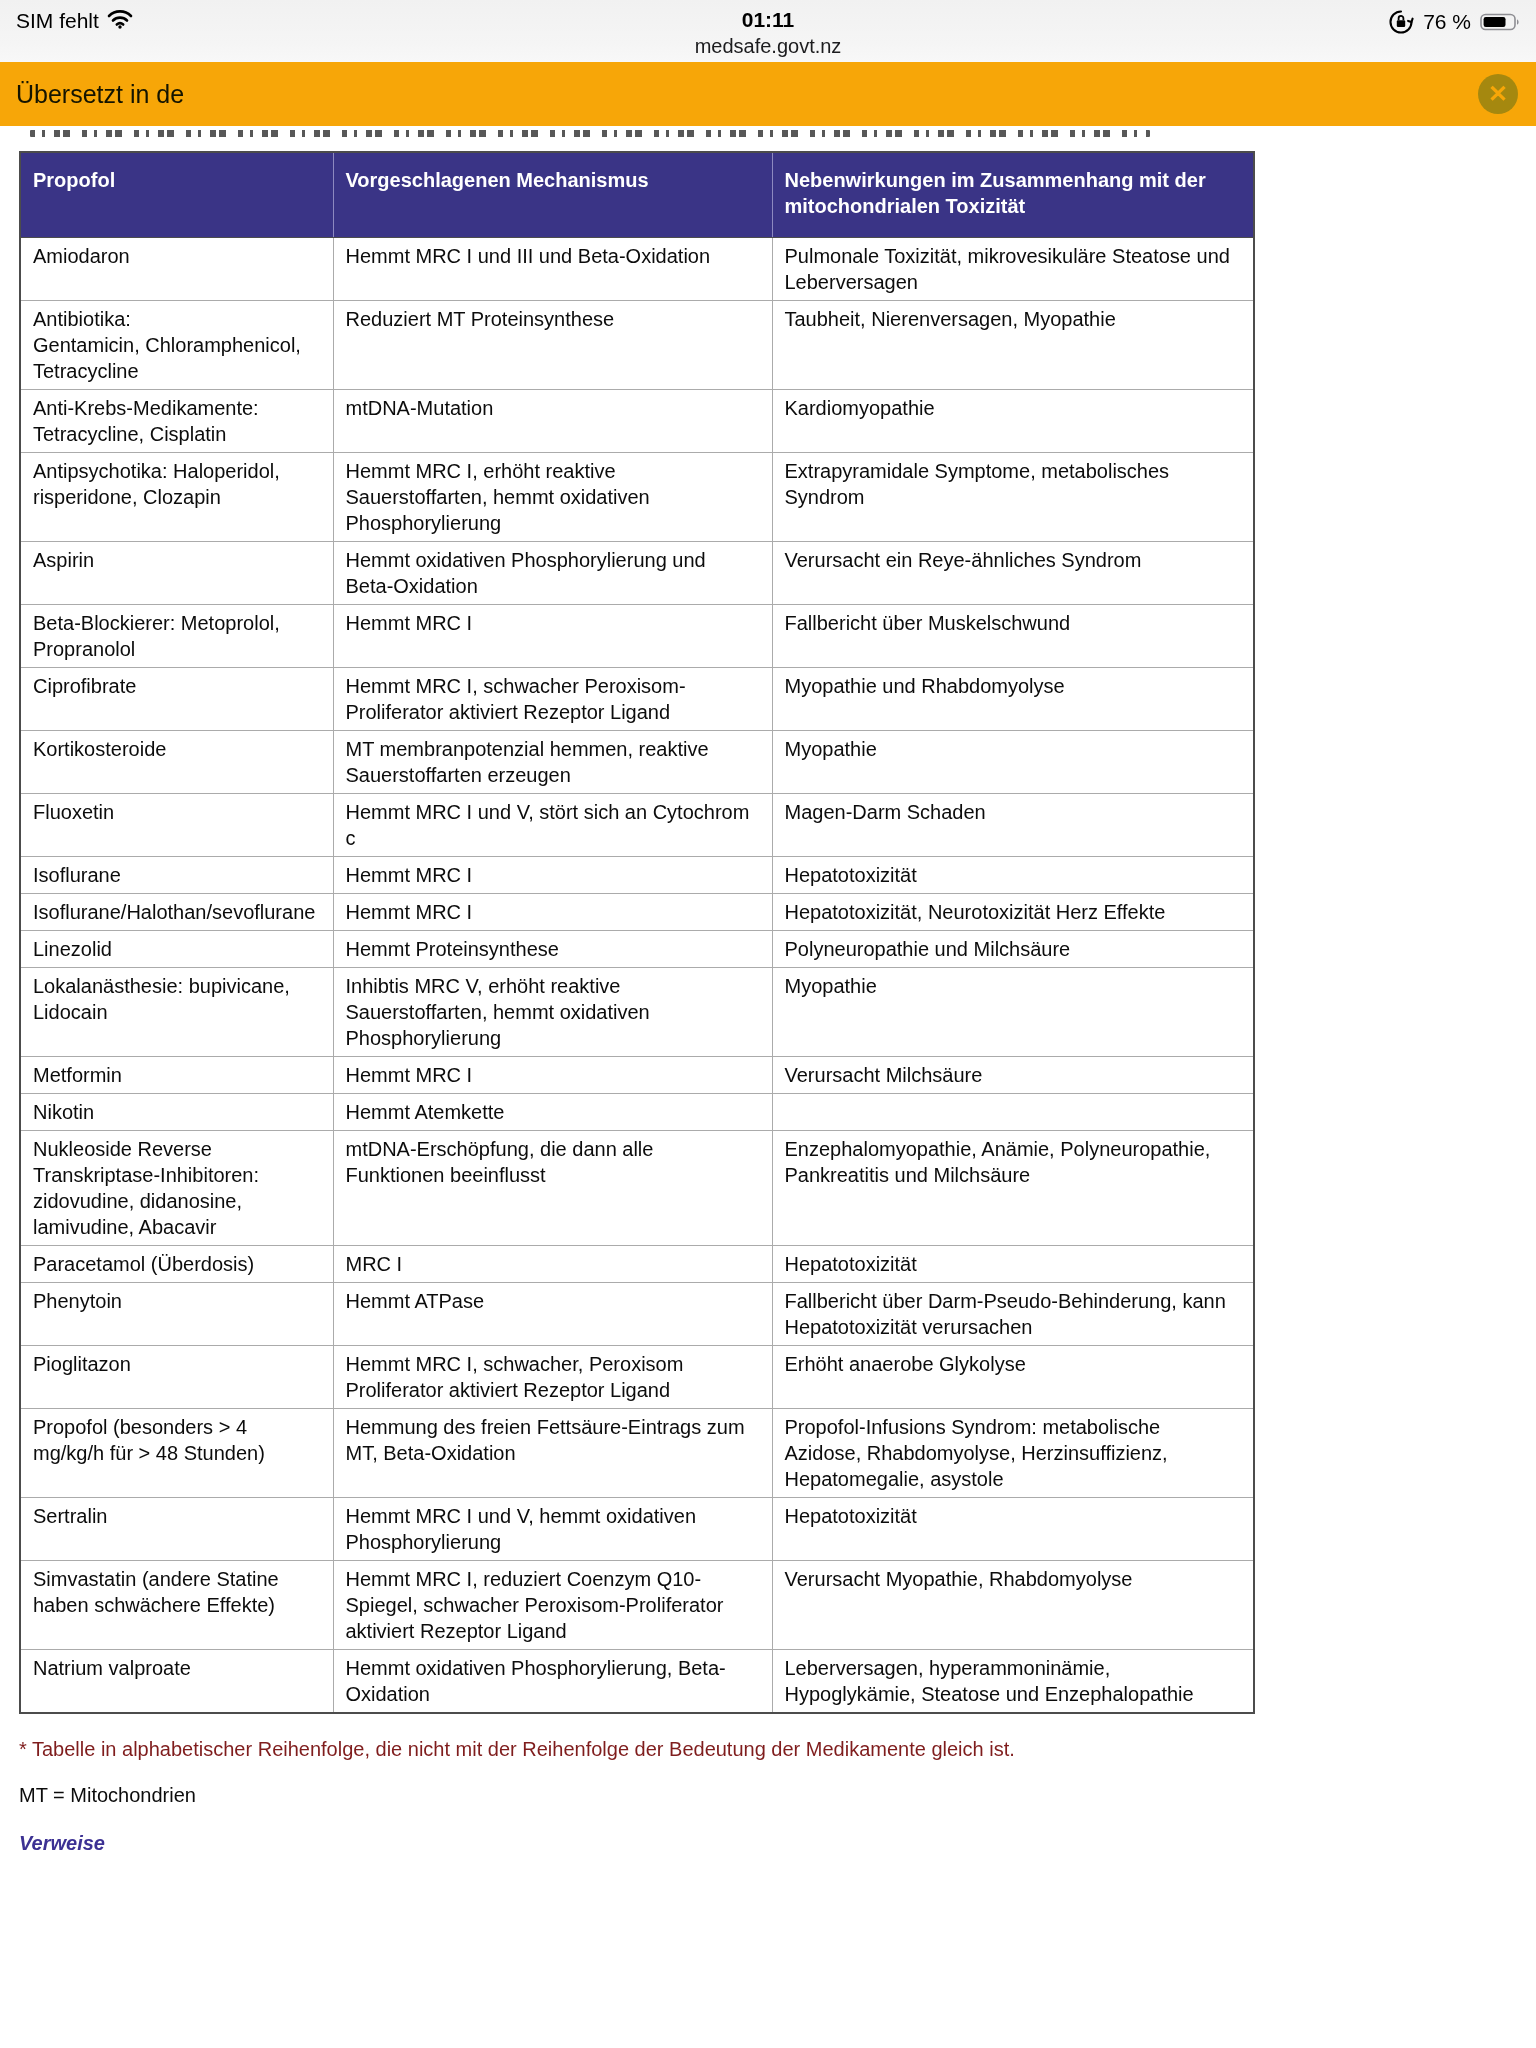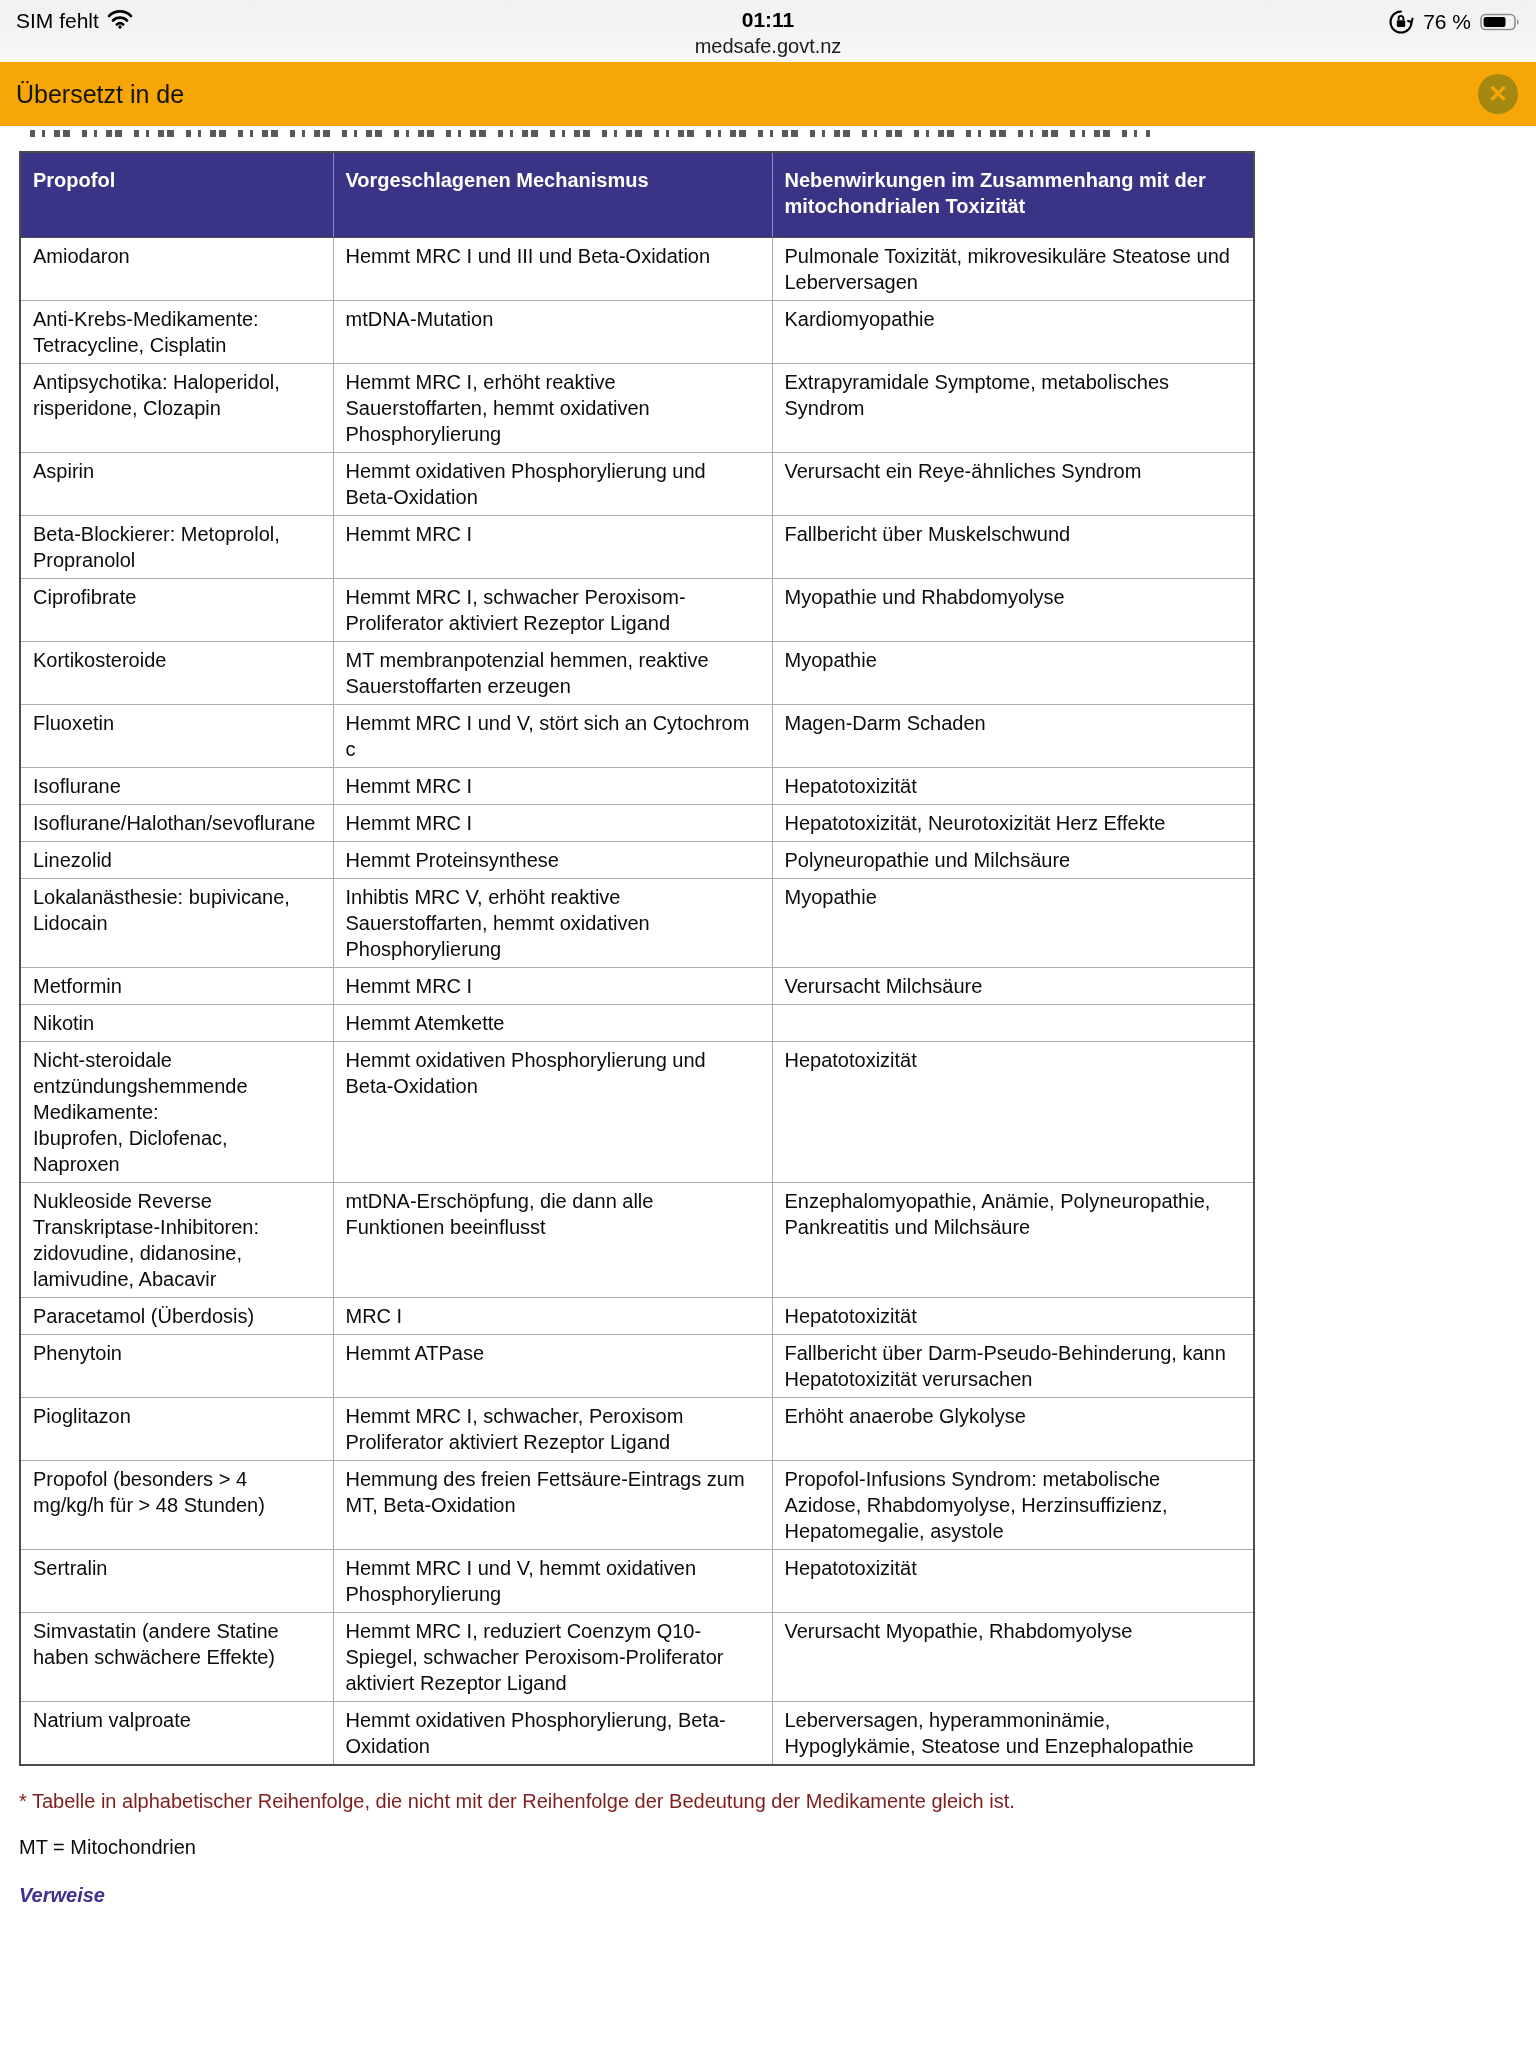--- a/index.html
+++ b/index.html
@@ -114,20 +114,27 @@
         <th>Nebenwirkungen im Zusammenhang mit der mitochondrialen Toxizität</th>
       </tr>
     </thead>
   <tbody id="med-body">
       <tr>
         <td>Amiodaron</td>
         <td>Hemmt MRC I und III und Beta-Oxidation</td>
         <td>Pulmonale Toxizität, mikrovesikuläre Steatose und Leberversagen</td>
       </tr>
       <tr>
+        <td>Antibiotika:
+Gentamicin, Chloramphenicol,
+Tetracycline</td>
+        <td>Reduziert MT Proteinsynthese</td>
+        <td>Taubheit, Nierenversagen, Myopathie</td>
+      </tr>
+      <tr>
         <td>Anti-Krebs-Medikamente:
 Tetracycline, Cisplatin</td>
         <td>mtDNA-Mutation</td>
         <td>Kardiomyopathie</td>
       </tr>
       <tr>
         <td>Antipsychotika: Haloperidol, risperidone, Clozapin</td>
         <td>Hemmt MRC I, erhöht reaktive Sauerstoffarten, hemmt oxidativen Phosphorylierung</td>
         <td>Extrapyramidale Symptome, metabolisches Syndrom</td>
       </tr>
@@ -178,29 +185,20 @@
       </tr>
       <tr>
         <td>Metformin</td>
         <td>Hemmt MRC I</td>
         <td>Verursacht Milchsäure</td>
       </tr>
       <tr>
         <td>Nikotin</td>
         <td>Hemmt Atemkette</td>
         <td></td>
-      </tr>
-      <tr>
-        <td>Nicht-steroidale
-entzündungshemmende
-Medikamente:
-Ibuprofen, Diclofenac,
-Naproxen</td>
-        <td>Hemmt oxidativen Phosphorylierung und Beta-Oxidation</td>
-        <td>Hepatotoxizität</td>
       </tr>
       <tr>
         <td>Nukleoside Reverse
 Transkriptase-Inhibitoren:
 zidovudine, didanosine,
 lamivudine, Abacavir</td>
         <td>mtDNA-Erschöpfung, die dann alle Funktionen beeinflusst</td>
         <td>Enzephalomyopathie, Anämie, Polyneuropathie, Pankreatitis und Milchsäure</td>
       </tr>
       <tr>

